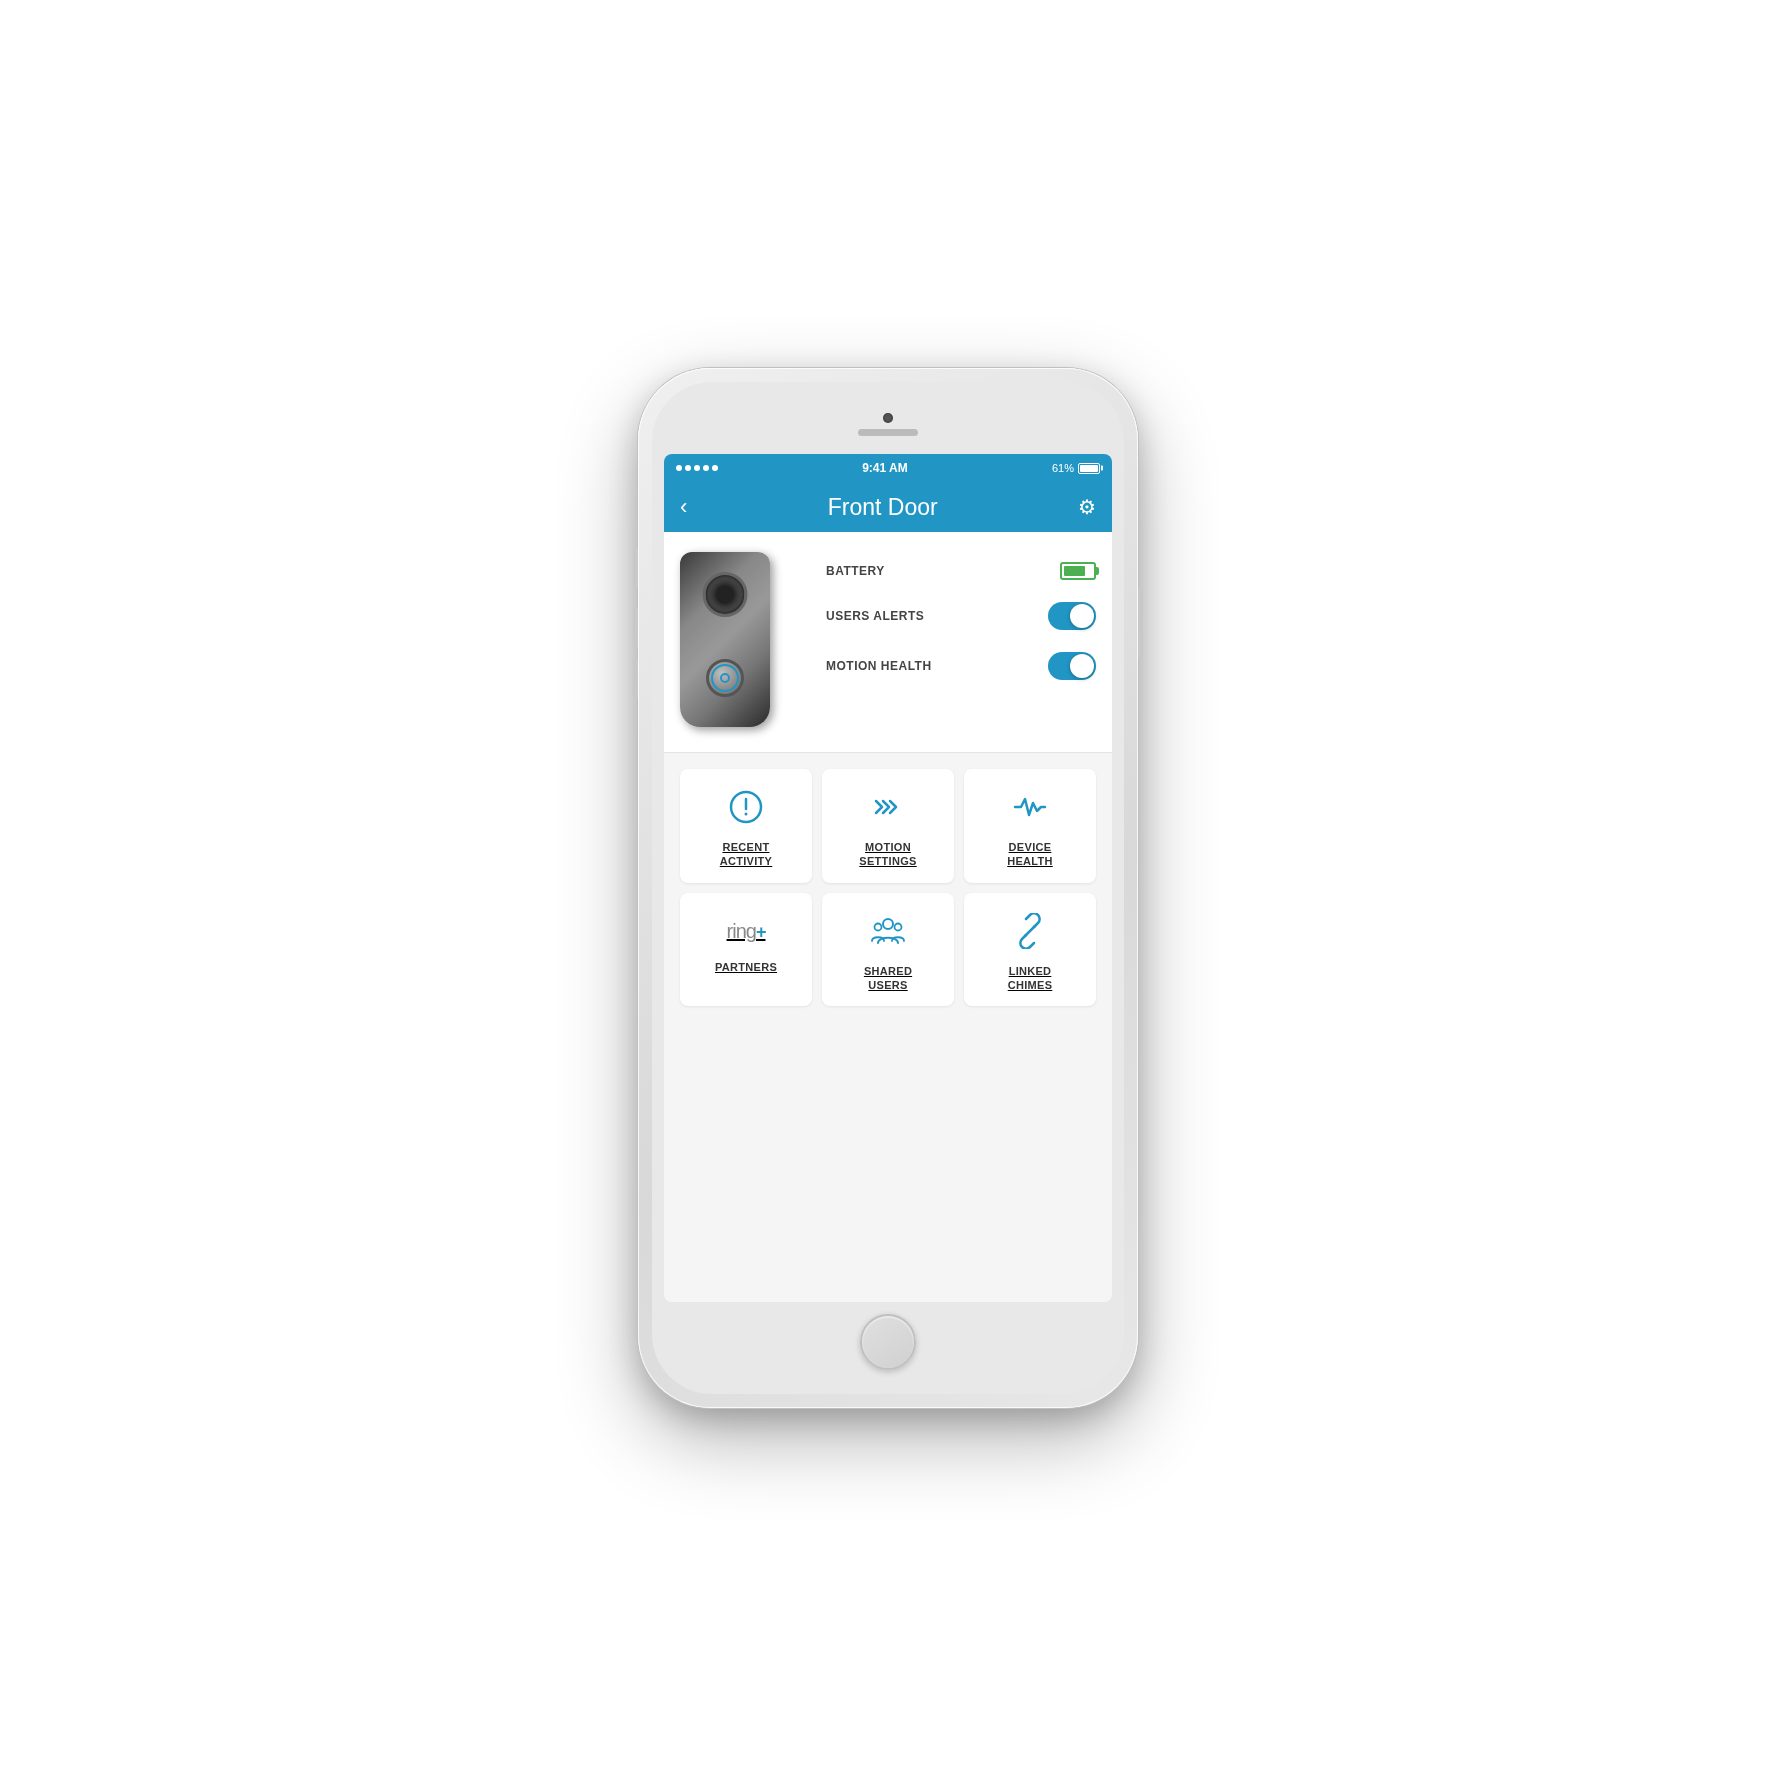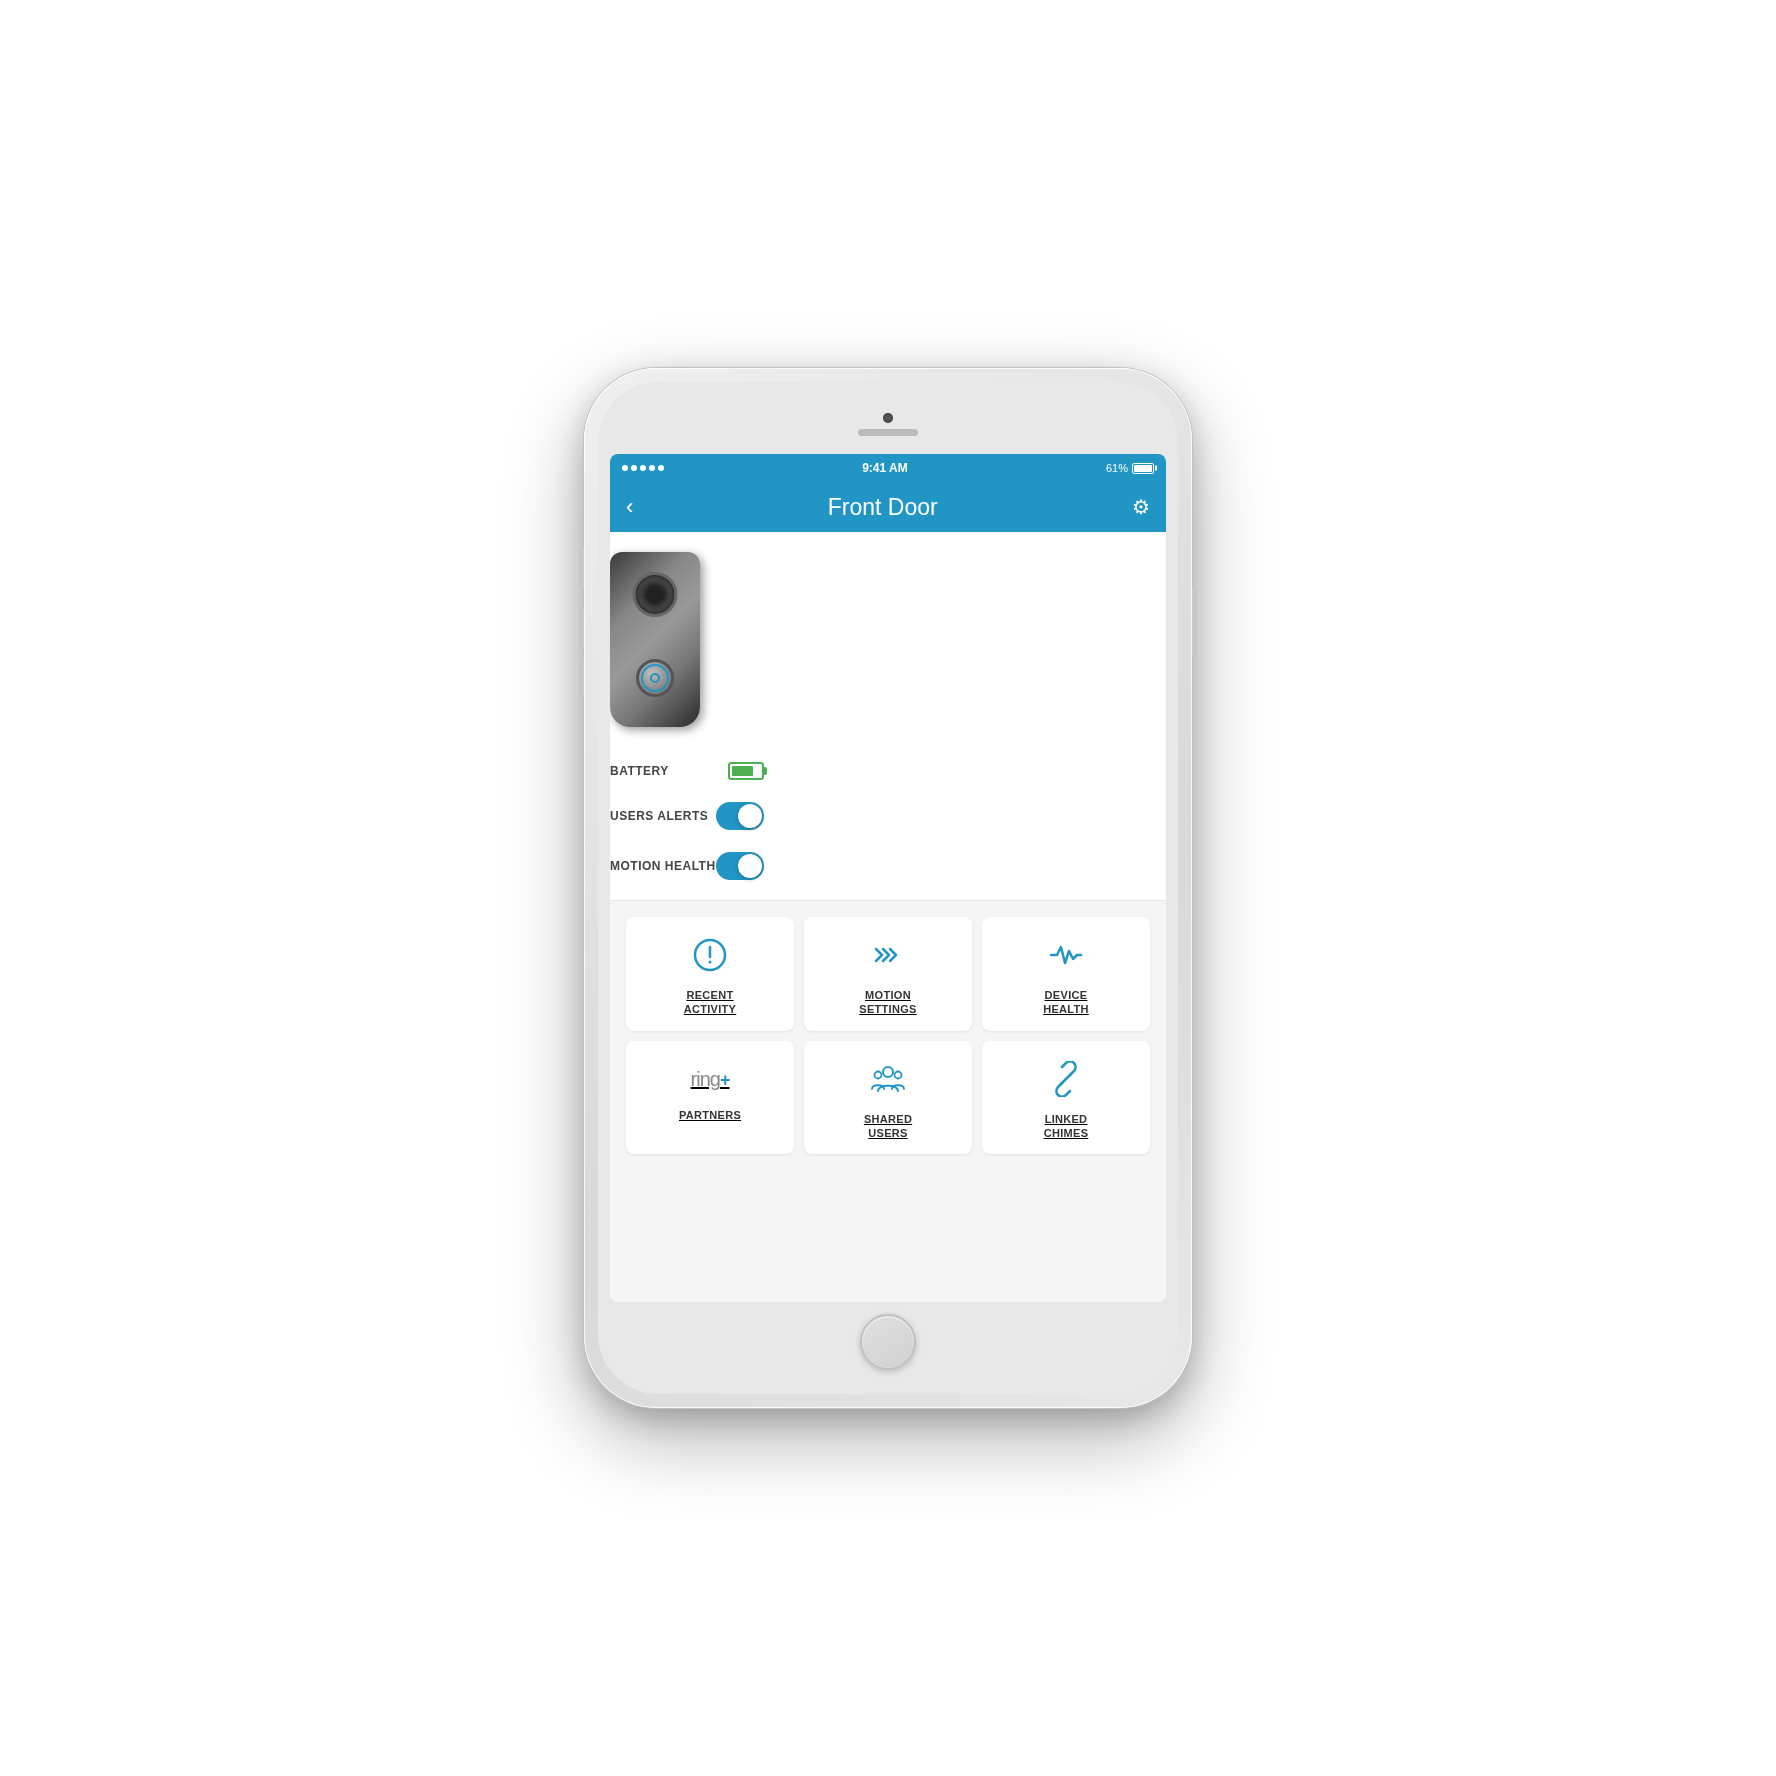--- a/index.html
+++ b/index.html
@@ -7,21 +7,21 @@
     body {
       background: #ffffff;
       display: flex;
       justify-content: center;
       align-items: center;
       min-height: 100vh;
       font-family: -apple-system, BlinkMacSystemFont, 'Helvetica Neue', Arial, sans-serif;
     }
 
     .phone-outer {
-      width: 608px;
+      width: 500px;
       height: 1040px;
       background: linear-gradient(145deg, #f0f0f0 0%, #e0e0e0 40%, #d8d8d8 60%, #e8e8e8 100%);
       border-radius: 72px;
       padding: 14px;
       box-shadow:
         0 0 0 1px #c0c0c0,
         inset 0 0 0 1px rgba(255,255,255,0.8),
         0 30px 80px rgba(0,0,0,0.3),
         0 10px 30px rgba(0,0,0,0.2);
       position: relative;
@@ -199,26 +199,25 @@
       flex: 1;
       background: #f5f5f5;
       overflow-y: auto;
       display: flex;
       flex-direction: column;
     }
 
     
     .device-section {
       background: white;
-      padding: 20px 0;
+      padding: 20px 16px;
       display: flex;
       align-items: flex-start;
-      gap: 20px;
+      gap: 36px;
       border-bottom: 1px solid #e5e5e5;
-      flex-direction: column;
     }
 
     .doorbell-img {
       width: 110px;
       height: 180px;
       flex-shrink: 0;
       position: relative;
     }
 
     .doorbell-body {

